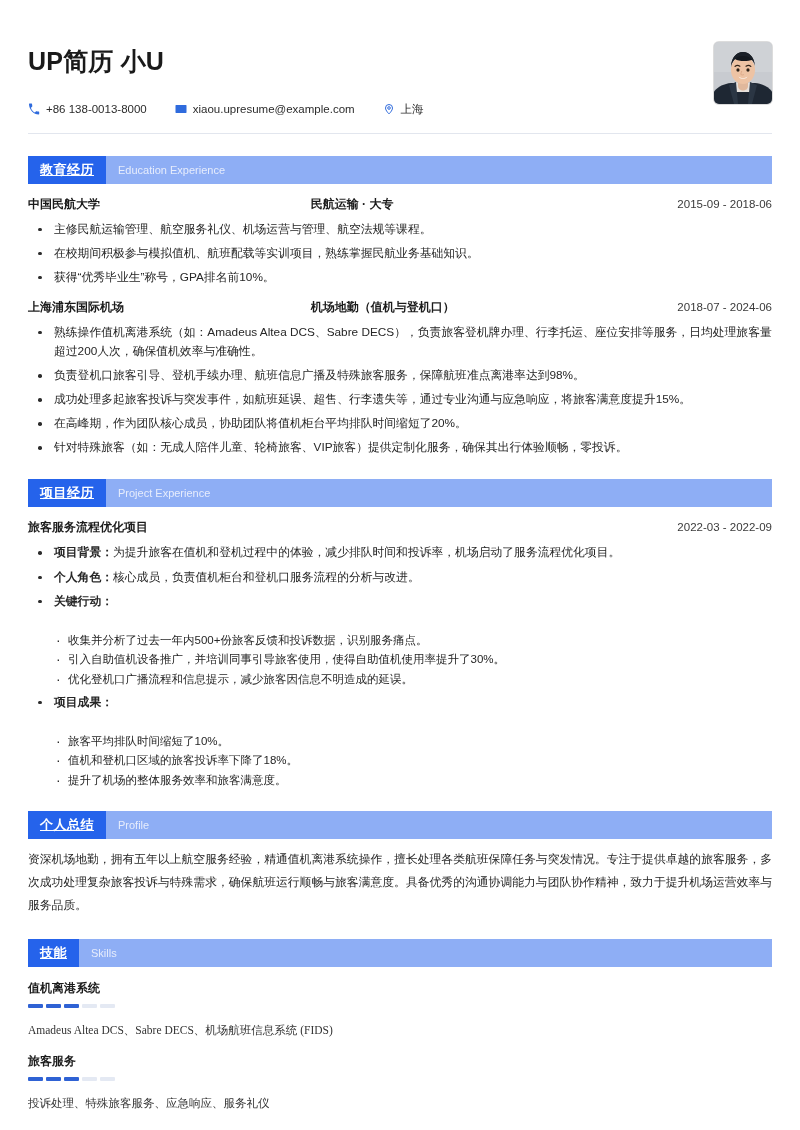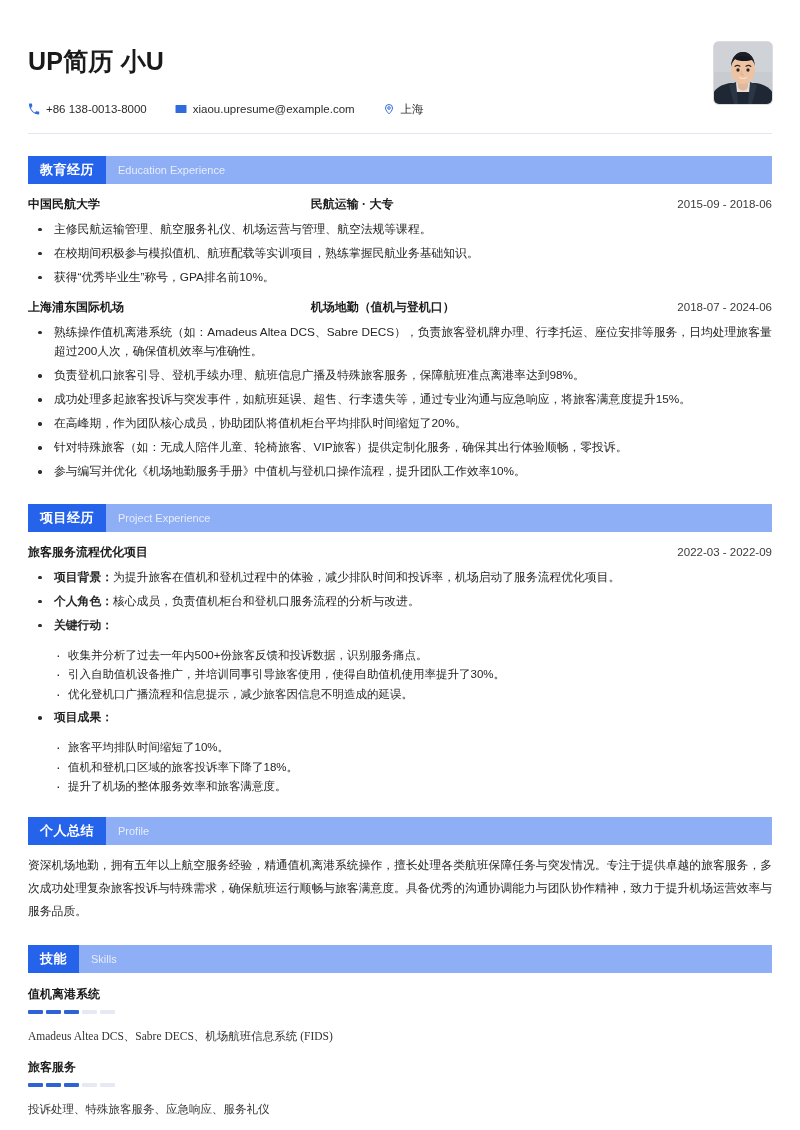--- a/index.html
+++ b/index.html
@@ -87,20 +87,21 @@
   }
   .sec-head .cn {
     background: #2563eb;
     color: #ffffff;
     font-size: 13px;
     font-weight: 700;
     padding: 0 12px;
     display: flex;
     align-items: center;
     letter-spacing: .5px;
+    text-decoration: underline;
   }
   .sec-head .en {
     color: #eef2fd;
     font-size: 11px;
     padding: 0 12px;
     display: flex;
     align-items: center;
     opacity: .92;
   }
 
@@ -139,21 +140,21 @@
     top: 8px;
     width: 3.5px;
     height: 3.5px;
     border-radius: 50%;
     background: #2c2c2c;
   }
   .b { font-weight: 700; }
 
   ul.sub {
     list-style: none;
-    margin-top: 11px;
+    margin-top: 20px;
   }
   ul.sub > li {
     position: relative;
     padding-left: 14px;
     font-size: 11.5px;
     line-height: 1.6;
     color: #262626;
     margin-bottom: 1px;
   }
   ul.sub > li::before {
@@ -293,21 +294,20 @@
         <div class="eh-org">上海浦东国际机场</div>
         <div class="eh-role">机场地勤（值机与登机口）</div>
         <div class="eh-date">2018-07 - 2024-06</div>
       </div>
       <ul class="bullets">
         <li>熟练操作值机离港系统（如：Amadeus Altea DCS、Sabre DECS），负责旅客登机牌办理、行李托运、座位安排等服务，日均处理旅客量超过200人次，确保值机效率与准确性。</li>
         <li>负责登机口旅客引导、登机手续办理、航班信息广播及特殊旅客服务，保障航班准点离港率达到98%。</li>
         <li>成功处理多起旅客投诉与突发事件，如航班延误、超售、行李遗失等，通过专业沟通与应急响应，将旅客满意度提升15%。</li>
         <li>在高峰期，作为团队核心成员，协助团队将值机柜台平均排队时间缩短了20%。</li>
         <li>针对特殊旅客（如：无成人陪伴儿童、轮椅旅客、VIP旅客）提供定制化服务，确保其出行体验顺畅，零投诉。</li>
-        <li>参与编写并优化《机场地勤服务手册》中值机与登机口操作流程，提升团队工作效率10%。</li>
       </ul>
     </div>
   </div>
 
   <div class="section">
     <div class="sec-head">
       <div class="cn">项目经历</div>
       <div class="en">Project Experience</div>
     </div>
 

